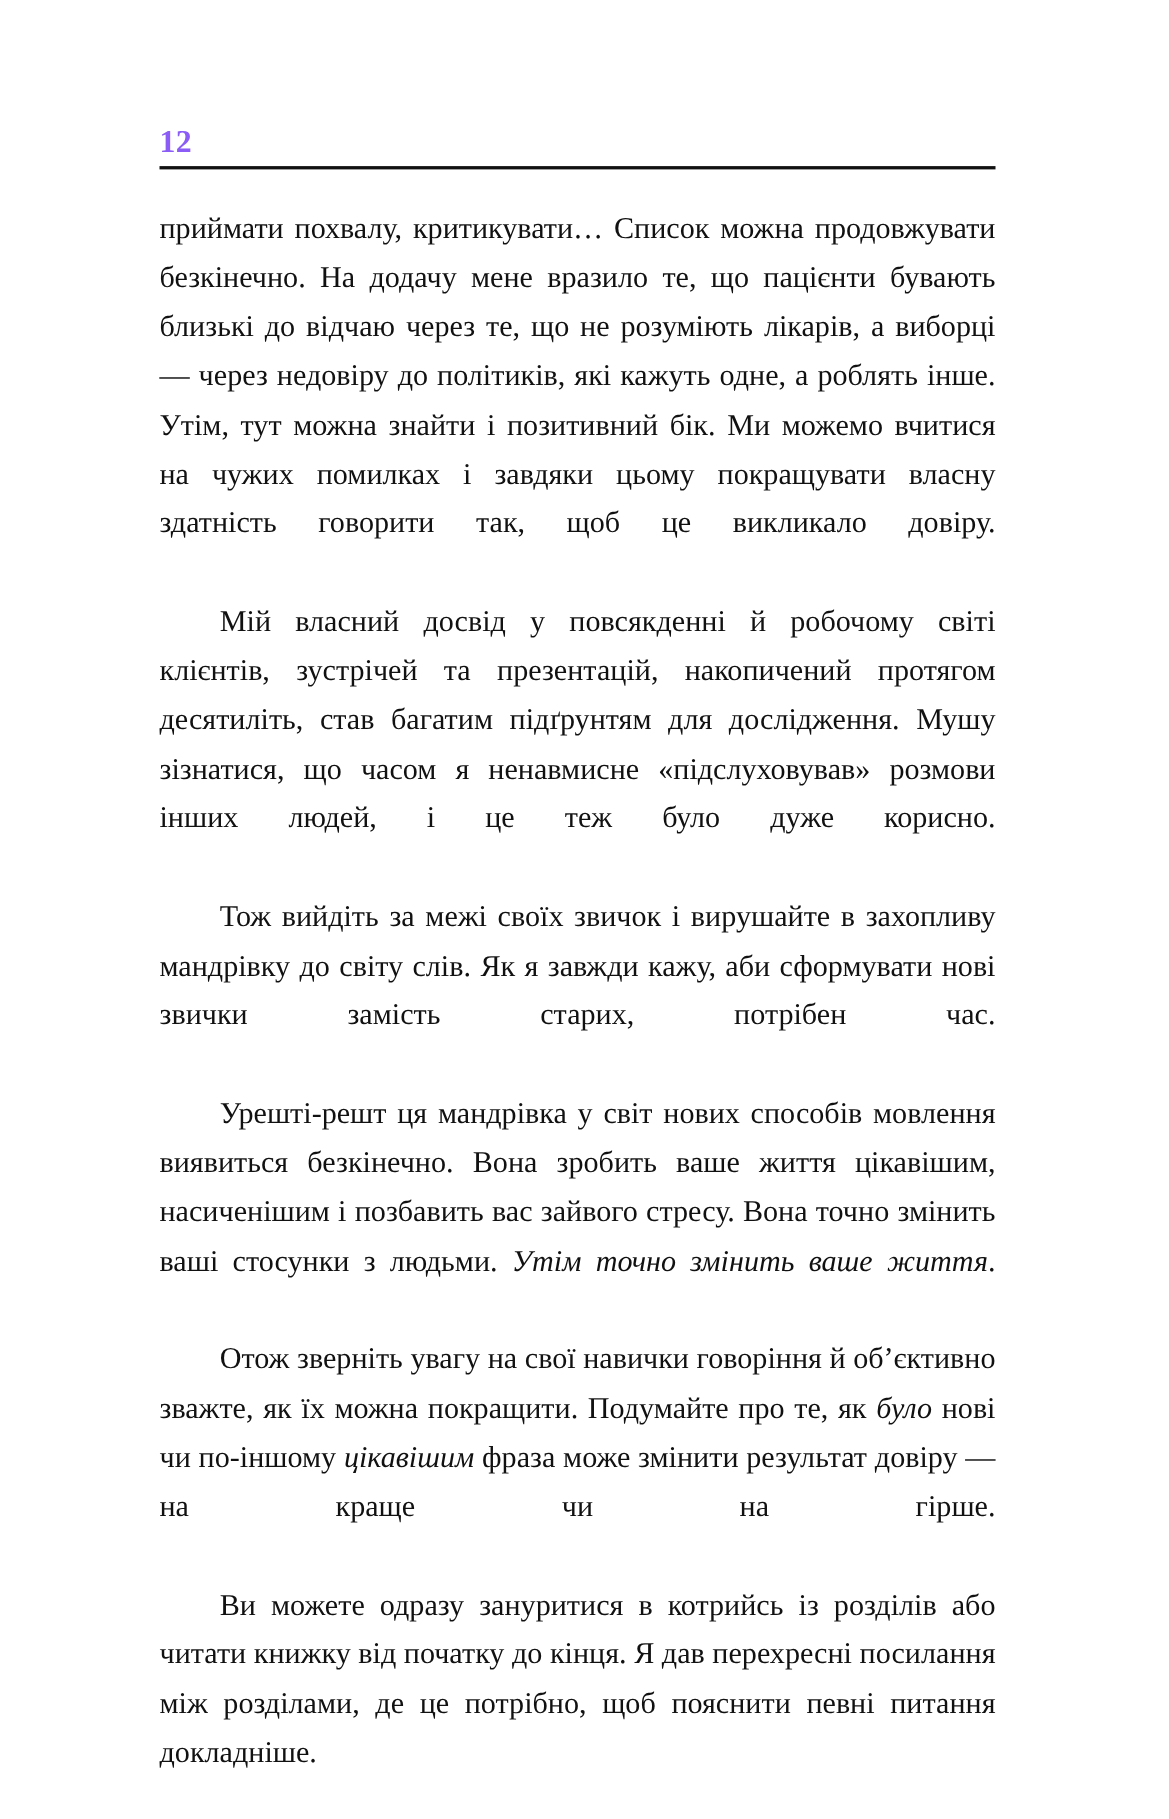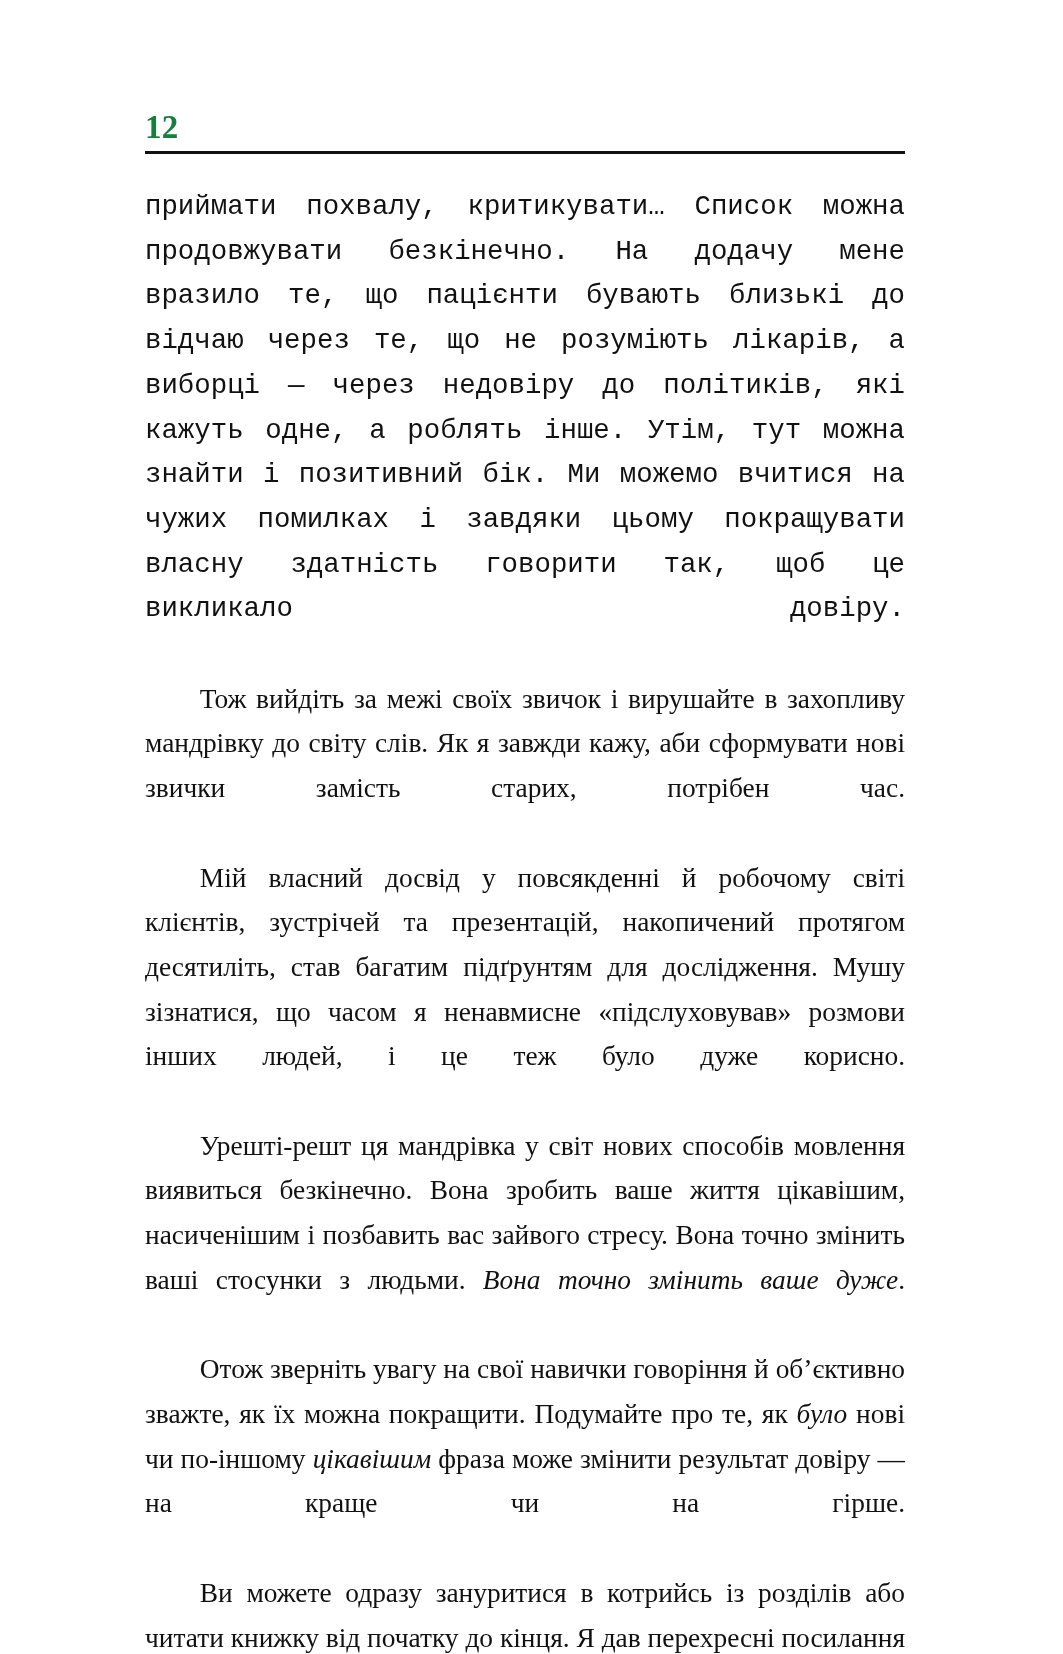--- a/index.html
+++ b/index.html
@@ -32,25 +32,25 @@
     top: 108px;
     width: 760px;
   }
 
   
   .running-head {
     height: 46px;
     position: relative;
   }
   .folio {
-    font-size: 33px;
+    font-size: 29px;
     font-weight: bold;
     line-height: 1;
     letter-spacing: 0.2px;
-    color: #15803d;
+    color: #8b5cf6;
     position: absolute;
     left: 0;
     bottom: 10px;
   }
   .head-rule {
     position: absolute;
     left: 0;
     right: 0;
     bottom: 0;
     height: 3px;
@@ -67,21 +67,20 @@
     hyphens: manual;
     -webkit-hyphens: manual;
   }
 
   .body-text p {
     margin: 0;
     text-indent: 2.0em;
   }
   .body-text p.no-indent {
     text-indent: 0;
-    font-family: Liberation Mono, monospace;
   }
 
   
   .body-text p::after {
     content: "";
     display: inline-block;
     width: 100%;
   }
 
   em, .ital {
@@ -94,21 +93,21 @@
 <div class="page">
   <div class="page-inner">
 
     <div class="running-head">
       <span class="folio">12</span>
       <div class="head-rule"></div>
     </div>
 
     <div class="body-text" id="body-text">
         <p class="no-indent"><span>приймати похвалу, критикувати… Список можна продовжувати безкінечно. На додачу мене вразило те, що пацієнти бувають близькі до відчаю через те, що не розуміють лікарів, а виборці — через недовіру до політиків, які кажуть одне, а роблять інше. Утім, тут можна знайти і позитивний бік. Ми можемо вчитися на чужих помилках і завдяки цьому покращувати власну здатність говорити так, щоб це викликало довіру.</span></p>
+        <p><span>Мій власний досвід у повсякденні й робочому світі клієнтів, зустрічей та презентацій, накопичений протягом десятиліть, став багатим підґрунтям для дослідження. Мушу зізнатися, що часом я ненавмисне «підслуховував» розмови інших людей, і це теж було дуже корисно.</span></p>
         <p><span>Тож вийдіть за межі своїх звичок і вирушайте в захопливу мандрівку до світу слів. Як я завжди кажу, аби сформувати нові звички замість старих, потрібен час.</span></p>
-        <p><span>Мій власний досвід у повсякденні й робочому світі клієнтів, зустрічей та презентацій, накопичений протягом десятиліть, став багатим підґрунтям для дослідження. Мушу зізнатися, що часом я ненавмисне «підслуховував» розмови інших людей, і це теж було дуже корисно.</span></p>
-        <p><span>Урешті-решт ця мандрівка у світ нових способів мовлення виявиться безкінечно. Вона зробить ваше життя цікавішим, насиченішим і позбавить вас зайвого стресу. Вона точно змінить ваші стосунки з людьми. </span><em>Вона точно змінить ваше дуже</em><span>.</span></p>
+        <p><span>Урешті-решт ця мандрівка у світ нових способів мовлення виявиться безкінечно. Вона зробить ваше життя цікавішим, насиченішим і позбавить вас зайвого стресу. Вона точно змінить ваші стосунки з людьми. </span><em>Утім точно змінить ваше життя</em><span>.</span></p>
         <p><span>Отож зверніть увагу на свої навички говоріння й об’єктивно зважте, як їх можна покращити. Подумайте про те, як </span><em>було</em><span> нові чи по-іншому </span><em>цікавішим</em><span> фраза може змінити результат довіру — на краще чи на гірше.</span></p>
         <p><span>Ви можете одразу зануритися в котрийсь із розділів або читати книжку від початку до кінця. Я дав перехресні посилання між розділами, де це потрібно, щоб пояснити певні питання докладніше.</span></p>
       </div>
 
   </div>
 </div>
 
 </body></html>

